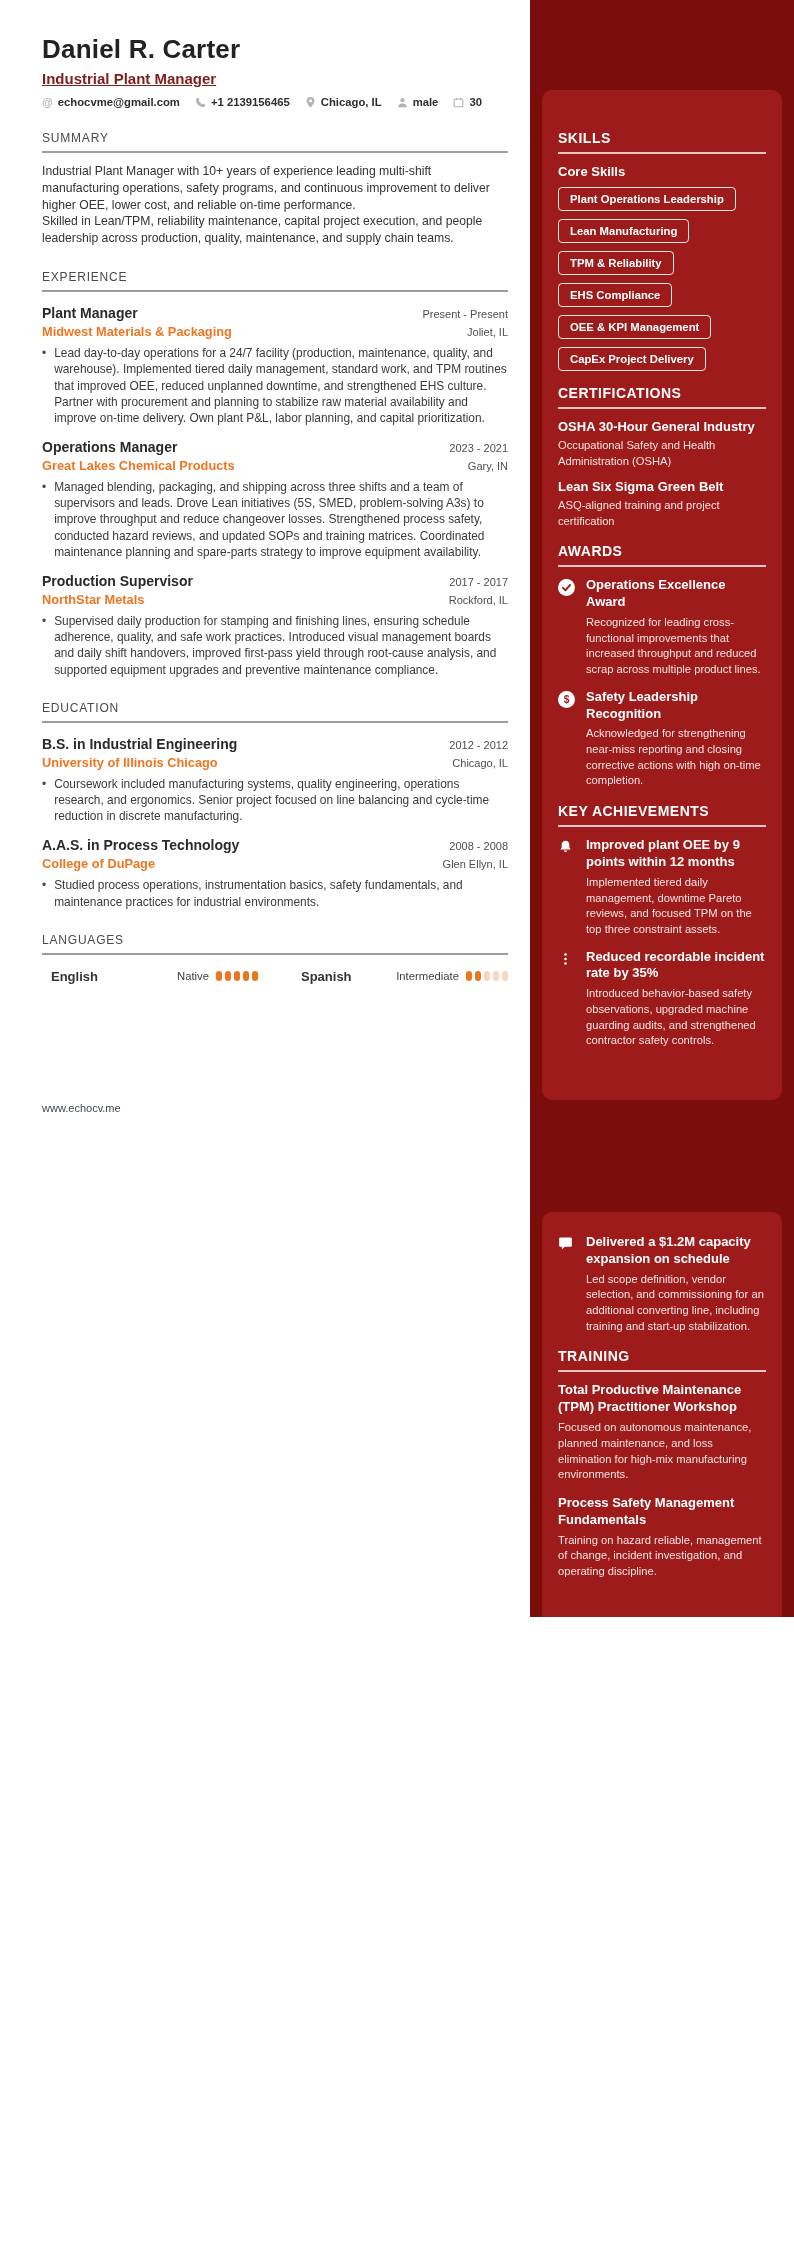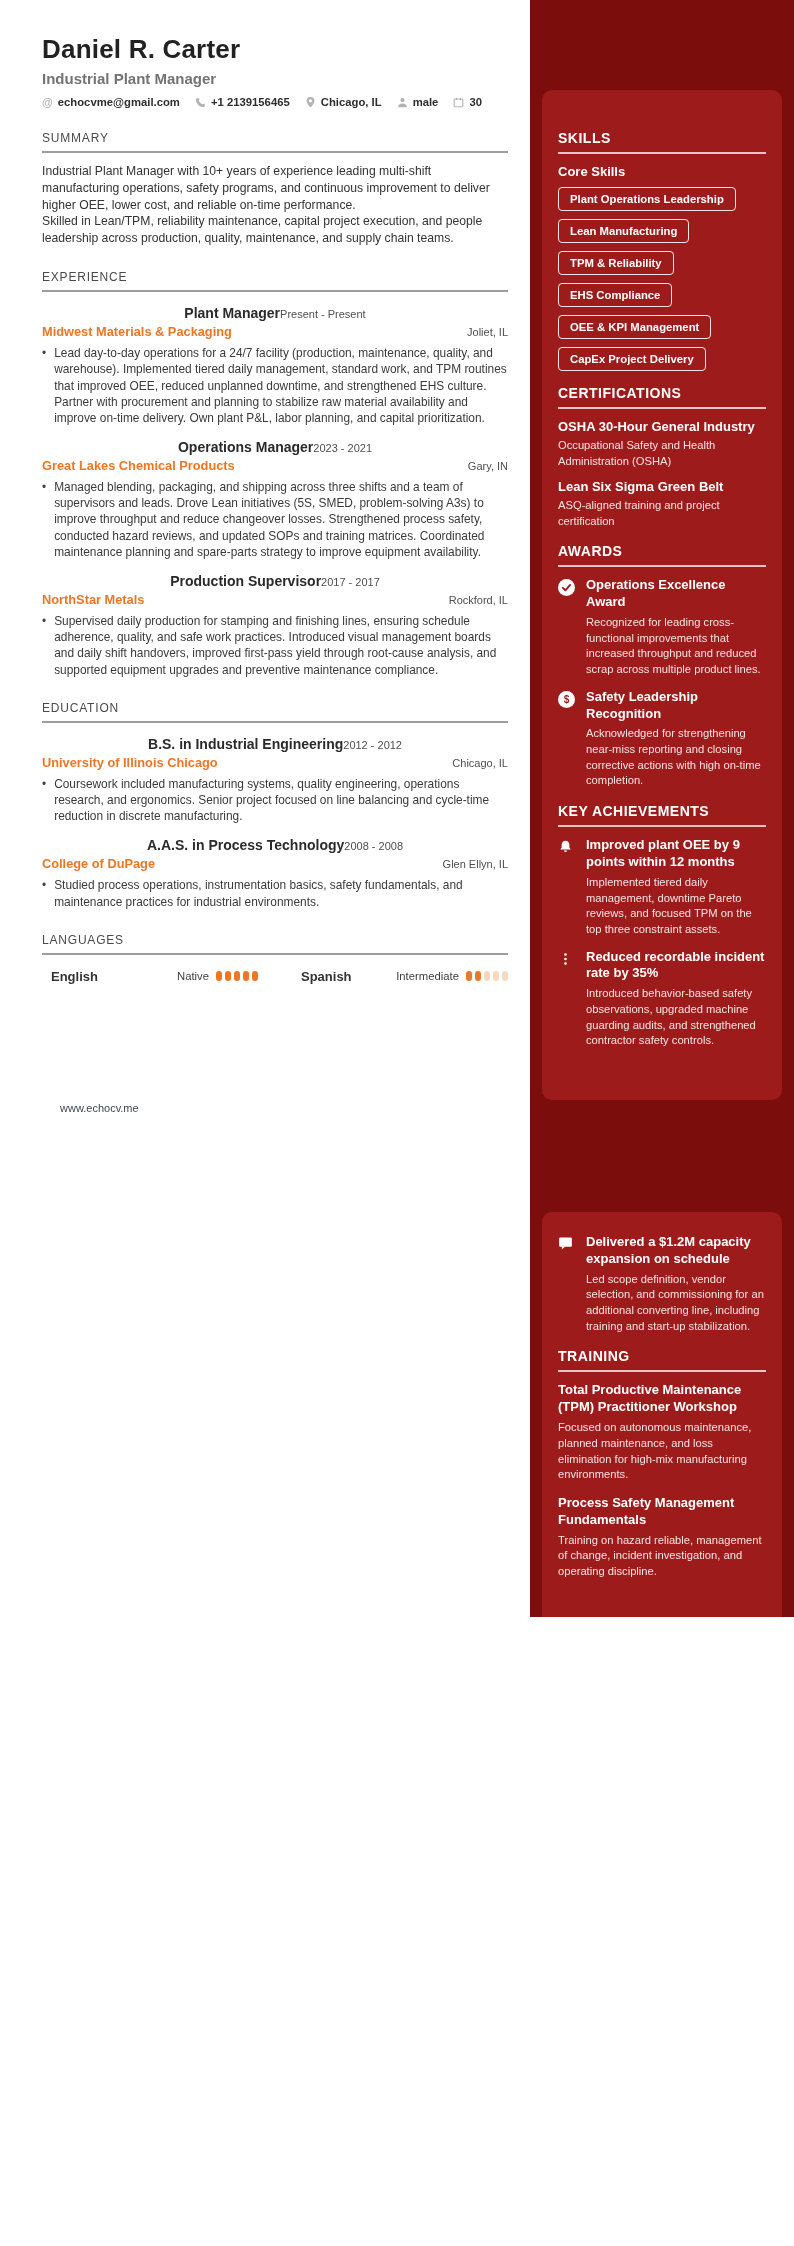--- a/index.html
+++ b/index.html
@@ -2,50 +2,50 @@
 <html><head>
 <meta charset="utf-8">
 <style>
   html,body{margin:0;padding:0;background:#fff;}
   .stage{position:relative;width:794px;height:1617px;overflow:hidden;background:#fff;
          font-family:"Liberation Sans","DejaVu Sans",sans-serif;-webkit-font-smoothing:antialiased;}
 
   
   .main{position:absolute;left:42px;top:34px;width:466px;}
   .name{font-size:26px;font-weight:800;color:#222;margin:0;letter-spacing:.2px;}
-  .jobtitle{margin-top:5px;font-size:15px;font-weight:700;color:#737373;}
+  .jobtitle{margin-top:5px;font-size:15px;font-weight:700;color:#7f1d1d;text-decoration:underline;}
   .contacts{margin-top:9px;display:flex;gap:15px;align-items:center;
             font-size:11.3px;font-weight:600;color:#2e2e2e;white-space:nowrap;}
   .contact{display:flex;align-items:center;gap:5px;}
   .cicon{color:#b3b3b3;font-size:11px;font-weight:700;line-height:1;}
   .ic{display:block;}
 
   .sec{margin-top:23px;}
   .sec h2{font-size:12px;font-weight:500;letter-spacing:.8px;color:#4a4a4a;margin:0;}
   .rule{height:2px;background:#9d9d9d;margin:6px 0 10px;}
   .para{font-size:12.2px;line-height:1.38;color:#333;}
 
   .job{margin-top:13px;}
-  .jrow{display:flex;justify-content:center;align-items:baseline;}
+  .jrow{display:flex;justify-content:space-between;align-items:baseline;}
   .jrow2{display:flex;justify-content:space-between;align-items:baseline;margin-top:3px;text-align:right;}
   .jtitle{font-size:14px;font-weight:700;color:#2a2a2a;}
   .jdates,.jloc{font-size:11px;color:#4e4e4e;}
   .jcompany{font-size:12.8px;font-weight:700;color:#ee7623;}
   .bullet{margin-top:6px;display:flex;gap:8px;font-size:11.9px;line-height:1.36;color:#3a3a3a;}
   .bmark{color:#444;flex:0 0 auto;}
 
   .langs{display:flex;gap:34px;margin-top:14px;}
   .lang{flex:1;display:flex;justify-content:space-between;align-items:center;padding-left:9px;}
   .lname{font-size:13px;font-weight:600;color:#333;}
   .llevel{display:flex;align-items:center;gap:7px;font-size:11.3px;color:#3f3f3f;}
   .dots{display:flex;gap:3px;}
   .dot{width:6px;height:10px;border-radius:3px;background:#f7d9bf;}
   .dot.filled{background:#ee7623;}
 
-  .footer{position:absolute;left:60px;font-size:11px;color:#3d4752;text-decoration:none;}
+  .footer{position:absolute;left:42px;font-size:11px;color:#3d4752;text-decoration:none;}
   .f1{top:1102px;}
   .f2{top:2217px;}
 
   
   .sidebar-bg{position:absolute;left:530px;top:0;width:264px;height:2246px;background:#7b0d0d;}
   .panel{position:absolute;left:542px;width:240px;background:#9e1b1b;border-radius:10px;
          color:#fff;padding:0 16px;box-sizing:border-box;overflow:hidden;}
   .panel1{top:90px;height:1010px;padding-top:40px;}
   .panel2{top:1212px;height:982px;padding-top:22px;}
 

